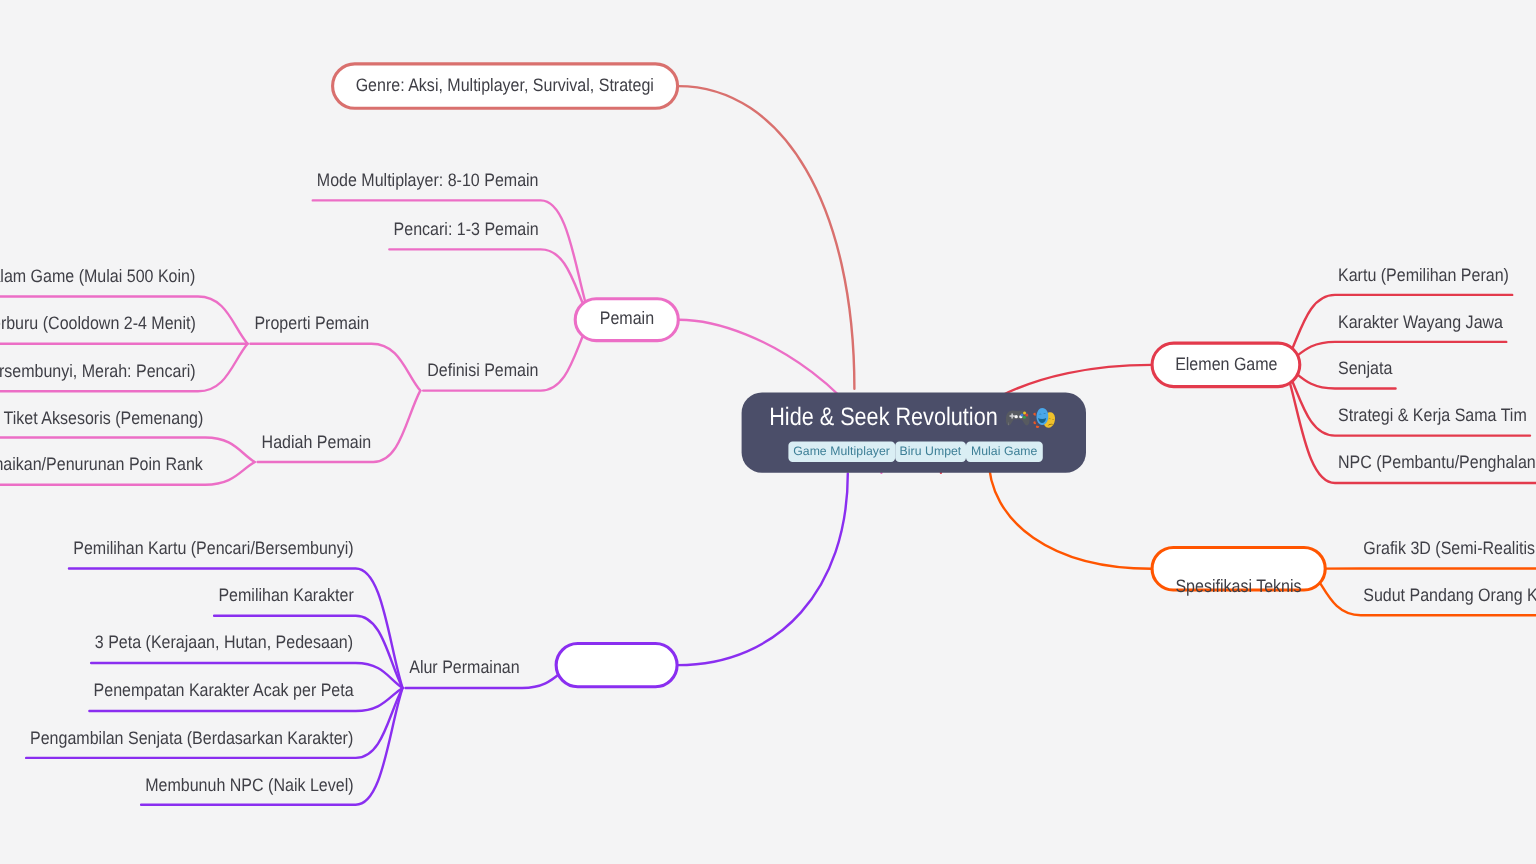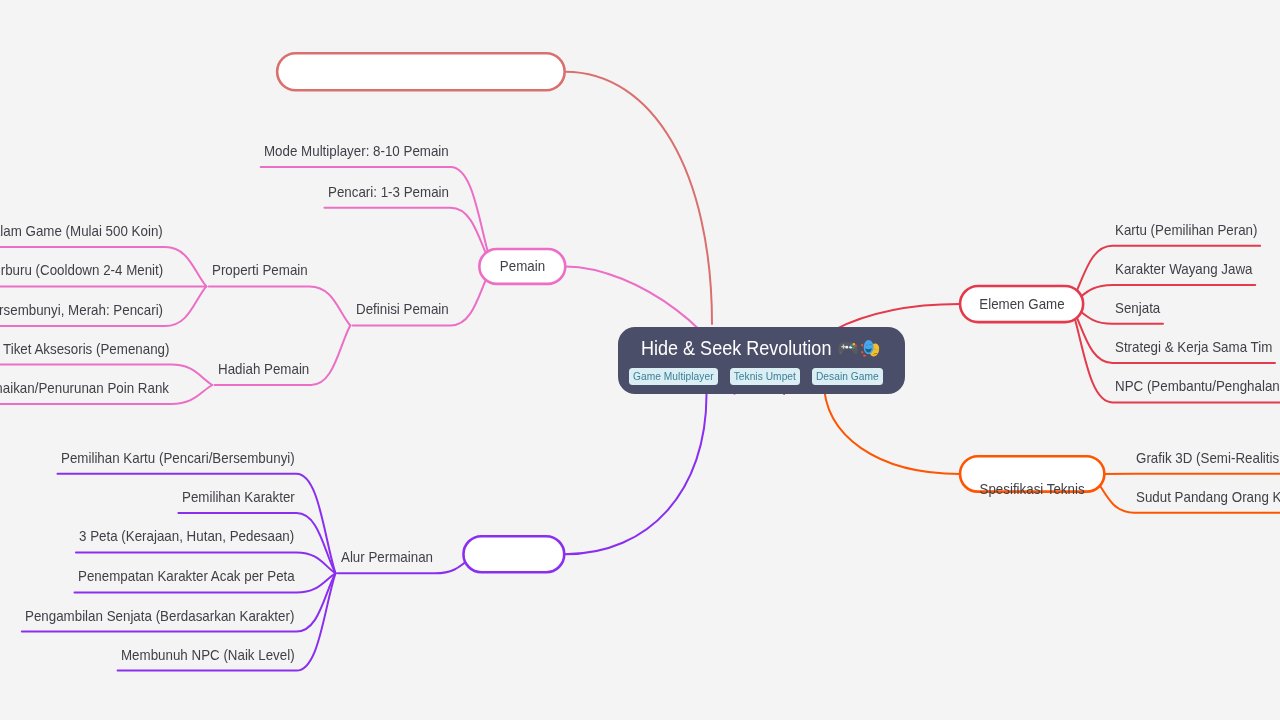--- a/index.html
+++ b/index.html
@@ -15,21 +15,21 @@
       align-items:center;justify-content:center;}
   .pill-label span{white-space:nowrap;color:#3f3f46;font-size:15px;
       display:block;transform:scaleX(0.8900) translateZ(0);transform-origin:50% 50%;
       position:relative;top:-0.5px;}
   #root-node{position:absolute;left:618px;top:327px;width:287px;height:67px;
       box-sizing:border-box;background:#4b4e69;border-radius:17px;}
   #root-title{position:absolute;left:640.6px;top:336.6px;white-space:nowrap;
       color:#ffffff;font-size:21px;line-height:1;
       transform:scaleX(0.8585) translateZ(0);transform-origin:0 0;}
   #root-emoji{position:absolute;left:836.5px;top:338.5px;}
-  #root-tags{position:absolute;left:629px;top:368.4px;display:flex;gap:12px;}
+  #root-tags{position:absolute;left:657px;top:368.4px;display:flex;gap:0;}
   .tag{box-sizing:border-box;background:#daeef4;color:#3d7f96;
       font-size:10.2px;border-radius:3.5px;line-height:17px;height:17px;
       padding:0 4px;white-space:nowrap;letter-spacing:0.05px;}
 </style>
 </head>
 <body>
 
 <div id="stage">
 
   <svg id="links" viewBox="0 0 1280 720">
@@ -106,22 +106,22 @@
       <path d="M56.1 18.6 C59.8 20.8 65.8 20.8 69.6 18.6 C68.9 24.2 65.8 27.2 62.8 27.2
                C59.8 27.2 57.2 24.2 56.1 18.6 Z" fill="#15648f"></path>
       <path d="M72.6 20.6 C74.1 19.0 76.7 19.0 78.0 20.6 C76.2 20.2 74.2 20.2 72.6 20.6 Z" fill="#8b6a10"></path>
       <path d="M78.8 21.4 C80.1 20.1 82.3 20.1 83.3 21.4 C81.8 21.0 80.1 21.0 78.8 21.4 Z" fill="#8b6a10"></path>
       <path d="M72.2 32.2 C74.1 27.8 79.6 27.0 82.4 30.0 C79.2 29.2 74.8 30.0 72.2 32.2 Z" fill="#8b6a10"></path>
     </g>
   </svg>
 
   <div id="root-tags">
       <div class="tag">Game Multiplayer</div>
-      <div class="tag">Teknis Umpet</div>
-      <div class="tag">Desain Game</div>
+      <div class="tag">Biru Umpet</div>
+      <div class="tag">Mulai Game</div>
     </div>
 
 <div class="node-label" style="left: 263.828px; top: 142.925px;">Mode Multiplayer: 8-10 Pemain</div>
     <div class="node-label" style="left: 327.643px; top: 183.725px;">Pencari: 1-3 Pemain</div>
     <div class="node-label" style="left: 355.845px; top: 301.425px;">Definisi Pemain</div>
     <div class="node-label" style="left: 211.869px; top: 262.325px;">Properti Pemain</div>
     <div class="node-label" style="left: -44.7733px; top: 223.025px;">Koin dalam Game (Mulai 500 Koin)</div>
     <div class="node-label" style="left: -95.2391px; top: 262.325px;">Kemampuan Berburu (Cooldown 2-4 Menit)</div>
     <div class="node-label" style="left: -131.062px; top: 302.025px;">Warna Kartu (Biru: Bersembunyi, Merah: Pencari)</div>
     <div class="node-label" style="left: 217.819px; top: 360.925px;">Hadiah Pemain</div>
@@ -134,20 +134,23 @@
     <div class="node-label" style="left: 77.6989px; top: 568.425px;">Penempatan Karakter Acak per Peta</div>
     <div class="node-label" style="left: 25.022px; top: 607.525px;">Pengambilan Senjata (Berdasarkan Karakter)</div>
     <div class="node-label" style="left: 120.78px; top: 646.525px;">Membunuh NPC (Naik Level)</div>
     <div class="node-label" style="left: 1114.5px; top: 221.675px;">Kartu (Pemilihan Peran)</div>
     <div class="node-label" style="left: 1114.5px; top: 260.825px;">Karakter Wayang Jawa</div>
     <div class="node-label" style="left: 1114.5px; top: 299.675px;">Senjata</div>
     <div class="node-label" style="left: 1114.5px; top: 338.925px;">Strategi &amp; Kerja Sama Tim</div>
     <div class="node-label" style="left: 1114.5px; top: 378.425px;">NPC (Pembantu/Penghalang)</div>
     <div class="node-label" style="left: 1136px; top: 449.725px;">Grafik 3D (Semi-Realitis, Kartun)</div>
     <div class="node-label" style="left: 1136px; top: 488.625px;">Sudut Pandang Orang Ketiga</div>
+    <div class="pill-label" style="left: 276.8px; top: 52.9px; width: 288.2px; height: 37.7px;">
+      <span>Genre: Aksi, Multiplayer, Survival, Strategi</span>
+    </div>
     <div class="pill-label" style="left: 479px; top: 248.6px; width: 86.6px; height: 35.6px; justify-content: center;">
       <span>Pemain</span>
     </div>
     <div class="pill-label" style="left: 959.7px; top: 285.6px; width: 123.8px; height: 36.9px;">
       <span>Elemen Game</span>
     </div>
     <div class="pill-label" style="left: 959.7px; top: 471px; width: 145px; height: 36.1px;">
       <span>Spesifikasi Teknis</span>
     </div>
   </div>

